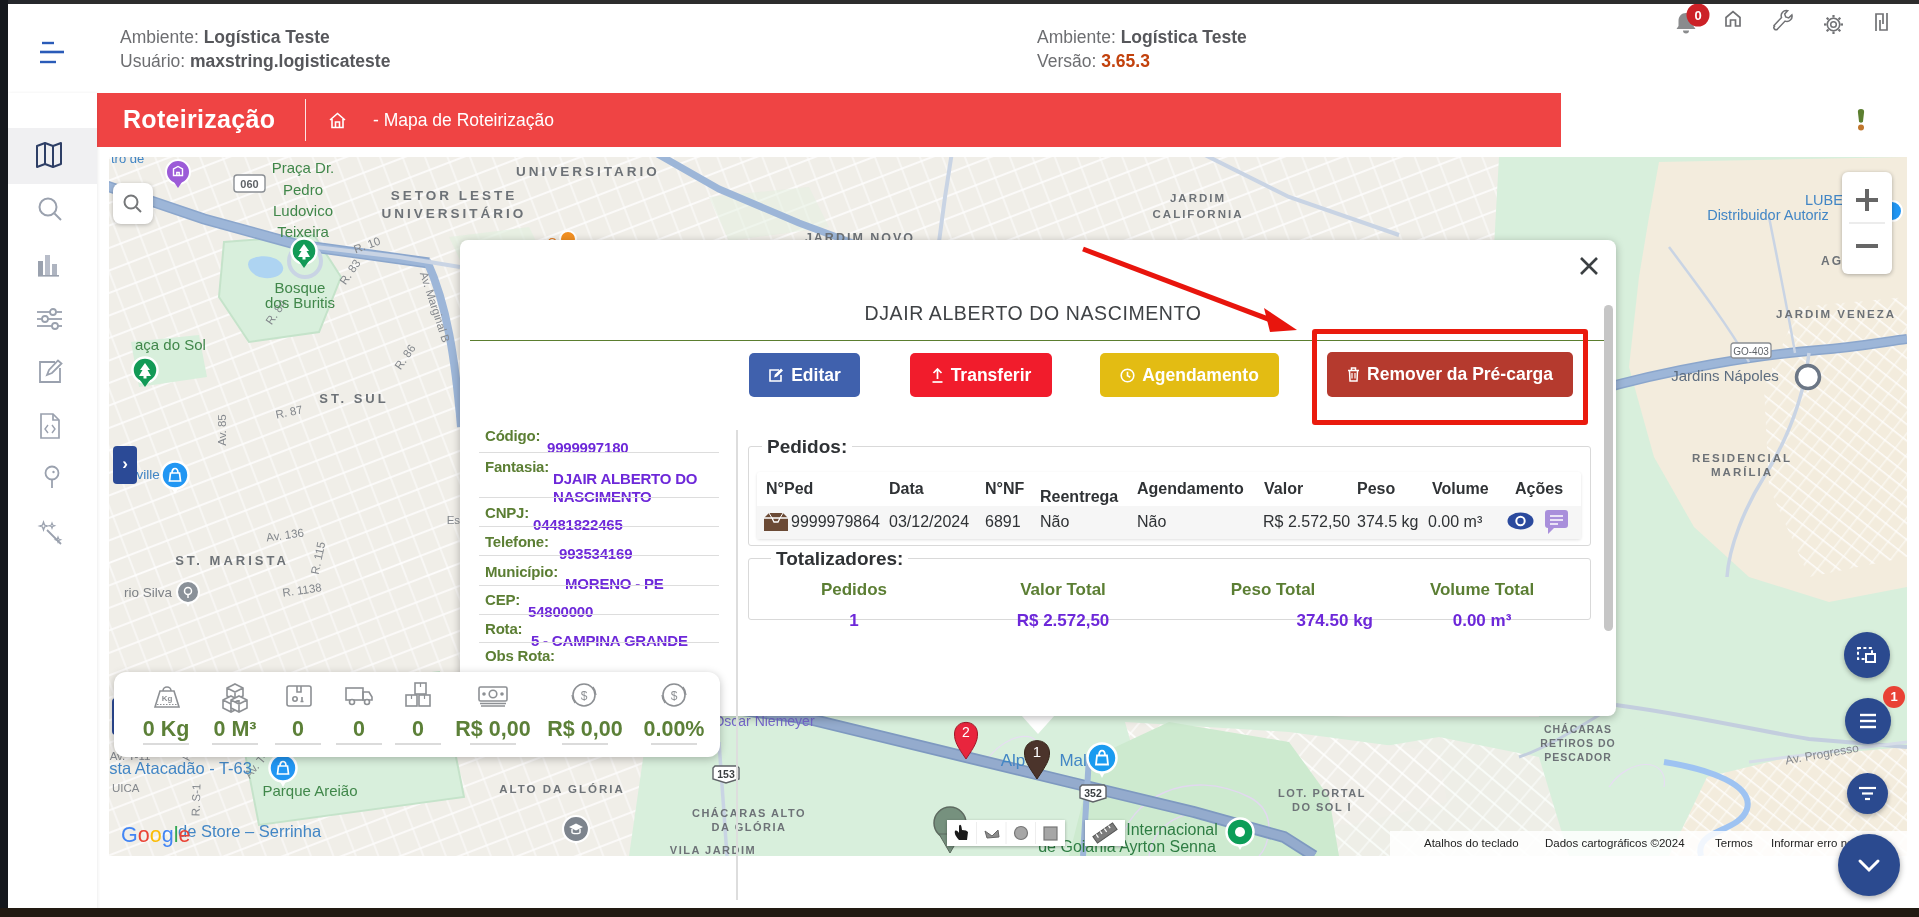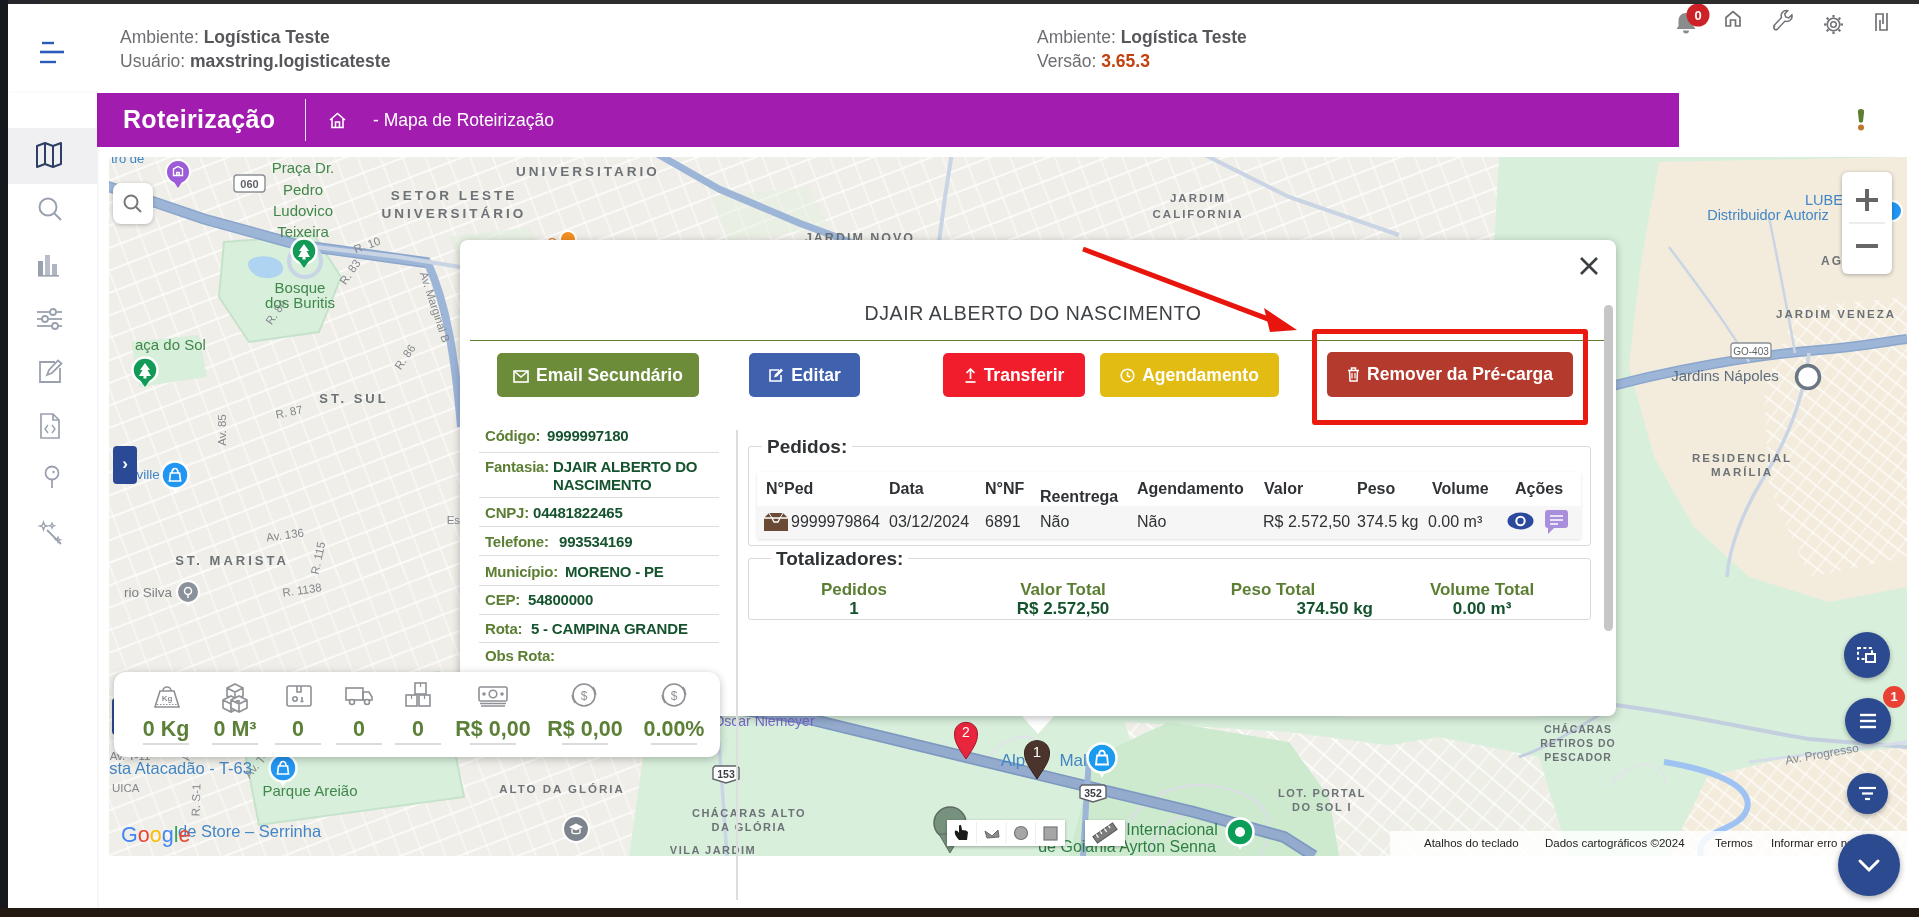--- a/index.html
+++ b/index.html
@@ -1,21 +1,21 @@
 <!DOCTYPE html>
 <html><head>
 <meta charset="utf-8">
 <style>
   * { margin:0; padding:0; box-sizing:border-box; }
   html,body { width:1919px; height:917px; overflow:hidden; background:#fff;
     font-family:"Liberation Sans", sans-serif; }
   .abs { position:absolute; }
   .b { font-weight:bold; }
   .grn { color:#5b7e33; }
-  .dk { color:#14532d; }
+  .dk { color:#6d28d9;margin-top:12px; }
 </style>
 </head>
 <body>
 <div class="abs" style="left:0;top:0;width:1919px;height:917px;background:#fff;">
 
   <div class="abs" style="left:0;top:0;width:1919px;height:4px;background:#2d2d2d;"></div>
   <div class="abs" style="left:0;top:0;width:40px;height:9px;background:#25272c;"></div>
 
   <div class="abs" style="left:0;top:0;width:8px;height:917px;background:#15181d;"></div>
 
@@ -58,21 +58,21 @@
             <line x1="5" y1="5" x2="6.8" y2="6.8"></line>
           <line x1="-5" y1="5" x2="-6.8" y2="6.8"></line>
             <line x1="5" y1="-5" x2="6.8" y2="-6.8"></line>
         </g>
       </g>
 
       <path d="M206 27 L206 10 L213 10 L213 20 M217 9 L217 26 L210 26 L210 16" fill="none" stroke="#717275" stroke-width="1.7"></path>
     </svg>
   </div>
 
-  <div class="abs" style="left:97px;top:93px;width:1582px;height:54px;background:#a21caf;">
+  <div class="abs" style="left:97px;top:93px;width:1464px;height:54px;background:#ef4444;">
     <div class="abs" style="left:26px;top:12px;font-size:25px;font-weight:bold;color:#fff;letter-spacing:.3px;">Roteirização</div>
     <div class="abs" style="left:208px;top:6px;width:1px;height:42px;background:rgba(255,255,255,.85);"></div>
     <svg class="abs" style="left:231px;top:19px;" width="19" height="17" viewBox="0 0 19 17">
       <path d="M2 8 L9.5 1.5 L17 8 M4 7 L4 15.5 L15 15.5 L15 7 M7.5 15.5 L7.5 10 L11.5 10 L11.5 15.5" fill="none" stroke="#fff" stroke-width="1.6"></path>
     </svg>
     <div class="abs" style="left:276px;top:17px;font-size:17.5px;color:#fff;">- Mapa de Roteirização</div>
     <div class="abs" style="left:1745px;top:7px;width:38px;height:38px;border-radius:50%;background:#fff;">
       <svg width="38" height="38" viewBox="0 0 38 38">
           <path d="M19 9 C21.2 9 22.3 10 22.1 12 L21 21.5 C20.9 23 17.1 23 17 21.5 L15.9 12 C15.7 10 16.8 9 19 9 Z" fill="#5c7f30"></path>
           <circle cx="19" cy="27.5" r="3" fill="#c0762c"></circle>
@@ -560,31 +560,26 @@
 
   <div class="abs" style="left:460px;top:240px;width:1156px;height:476px;background:#fff;border-radius:8px;box-shadow:0 2px 9px rgba(0,0,0,.28);z-index:4;">
 
     <svg class="abs" style="left:1118px;top:15px;" width="22" height="22" viewBox="0 0 22 22">
         <path d="M3 3 L19 19 M19 3 L3 19" stroke="#3c4043" stroke-width="2.6"></path>
       </svg>
 
     <div class="abs" style="left:0;top:62px;width:1146px;text-align:center;font-size:19.5px;color:#3f4245;letter-spacing:.6px;">DJAIR ALBERTO DO NASCIMENTO</div>
     <div class="abs" style="left:10px;top:100px;width:1136px;height:0;border-top:1.5px solid #5b7e2f;"></div>
 
-    <div class="abs" style="left:37px;top:113px;width:202px;height:44px;background:#6c8c3a;border-radius:5px;color:#fff;font-weight:bold;font-size:17.5px;text-align:center;line-height:44px;">
-      <svg style="vertical-align:-2px;margin-right:7px;" width="16" height="13" viewBox="0 0 16 13">
-          <rect x="1" y="1" width="14" height="11" fill="none" stroke="#fff" stroke-width="1.6"></rect>
-          <path d="M1.5 1.5 L8 7 L14.5 1.5" fill="none" stroke="#fff" stroke-width="1.6"></path>
-        </svg>Email Secundário</div>
     <div class="abs" style="left:289px;top:113px;width:111px;height:44px;background:#4061ad;border-radius:5px;color:#fff;font-weight:bold;font-size:17.5px;text-align:center;line-height:44px;">
       <svg style="vertical-align:-2px;margin-right:7px;" width="16" height="15" viewBox="0 0 16 15">
           <path d="M11 2 L2 2 L2 13 L13 13 L13 7" fill="none" stroke="#fff" stroke-width="1.6"></path>
           <path d="M6 9.5 L7 6.5 L13 .5 L15 2.5 L9 8.5 Z" fill="#fff"></path>
         </svg>Editar</div>
-    <div class="abs" style="left:450px;top:113px;width:142px;height:44px;background:#f11c2c;border-radius:5px;color:#fff;font-weight:bold;font-size:17.5px;text-align:center;line-height:44px;margin-left:33px;">
+    <div class="abs" style="left:450px;top:113px;width:142px;height:44px;background:#f11c2c;border-radius:5px;color:#fff;font-weight:bold;font-size:17.5px;text-align:center;line-height:44px;">
       <svg style="vertical-align:-2px;margin-right:7px;" width="13" height="15" viewBox="0 0 13 15">
           <path d="M6.5 11 L6.5 1.5 M2.5 5 L6.5 1 L10.5 5" fill="none" stroke="#fff" stroke-width="1.7"></path>
           <line x1="1.5" y1="14" x2="11.5" y2="14" stroke="#fff" stroke-width="1.7"></line>
         </svg>Transferir</div>
     <div class="abs" style="left:640px;top:113px;width:179px;height:44px;background:#e3bc13;border-radius:5px;color:#fff;font-weight:bold;font-size:17.5px;text-align:center;line-height:44px;">
       <svg style="vertical-align:-2px;margin-right:7px;" width="15" height="15" viewBox="0 0 15 15">
           <circle cx="7.5" cy="7.5" r="6.3" fill="none" stroke="#fff" stroke-width="1.6"></circle>
           <path d="M7.5 3.8 L7.5 7.8 L10.3 9.3" fill="none" stroke="#fff" stroke-width="1.6"></path>
         </svg>Agendamento</div>
     <div class="abs" style="left:867px;top:112px;width:246px;height:45px;background:#b53a2e;border-radius:5px;color:#fff;font-weight:bold;font-size:17.5px;text-align:center;line-height:45px;">

